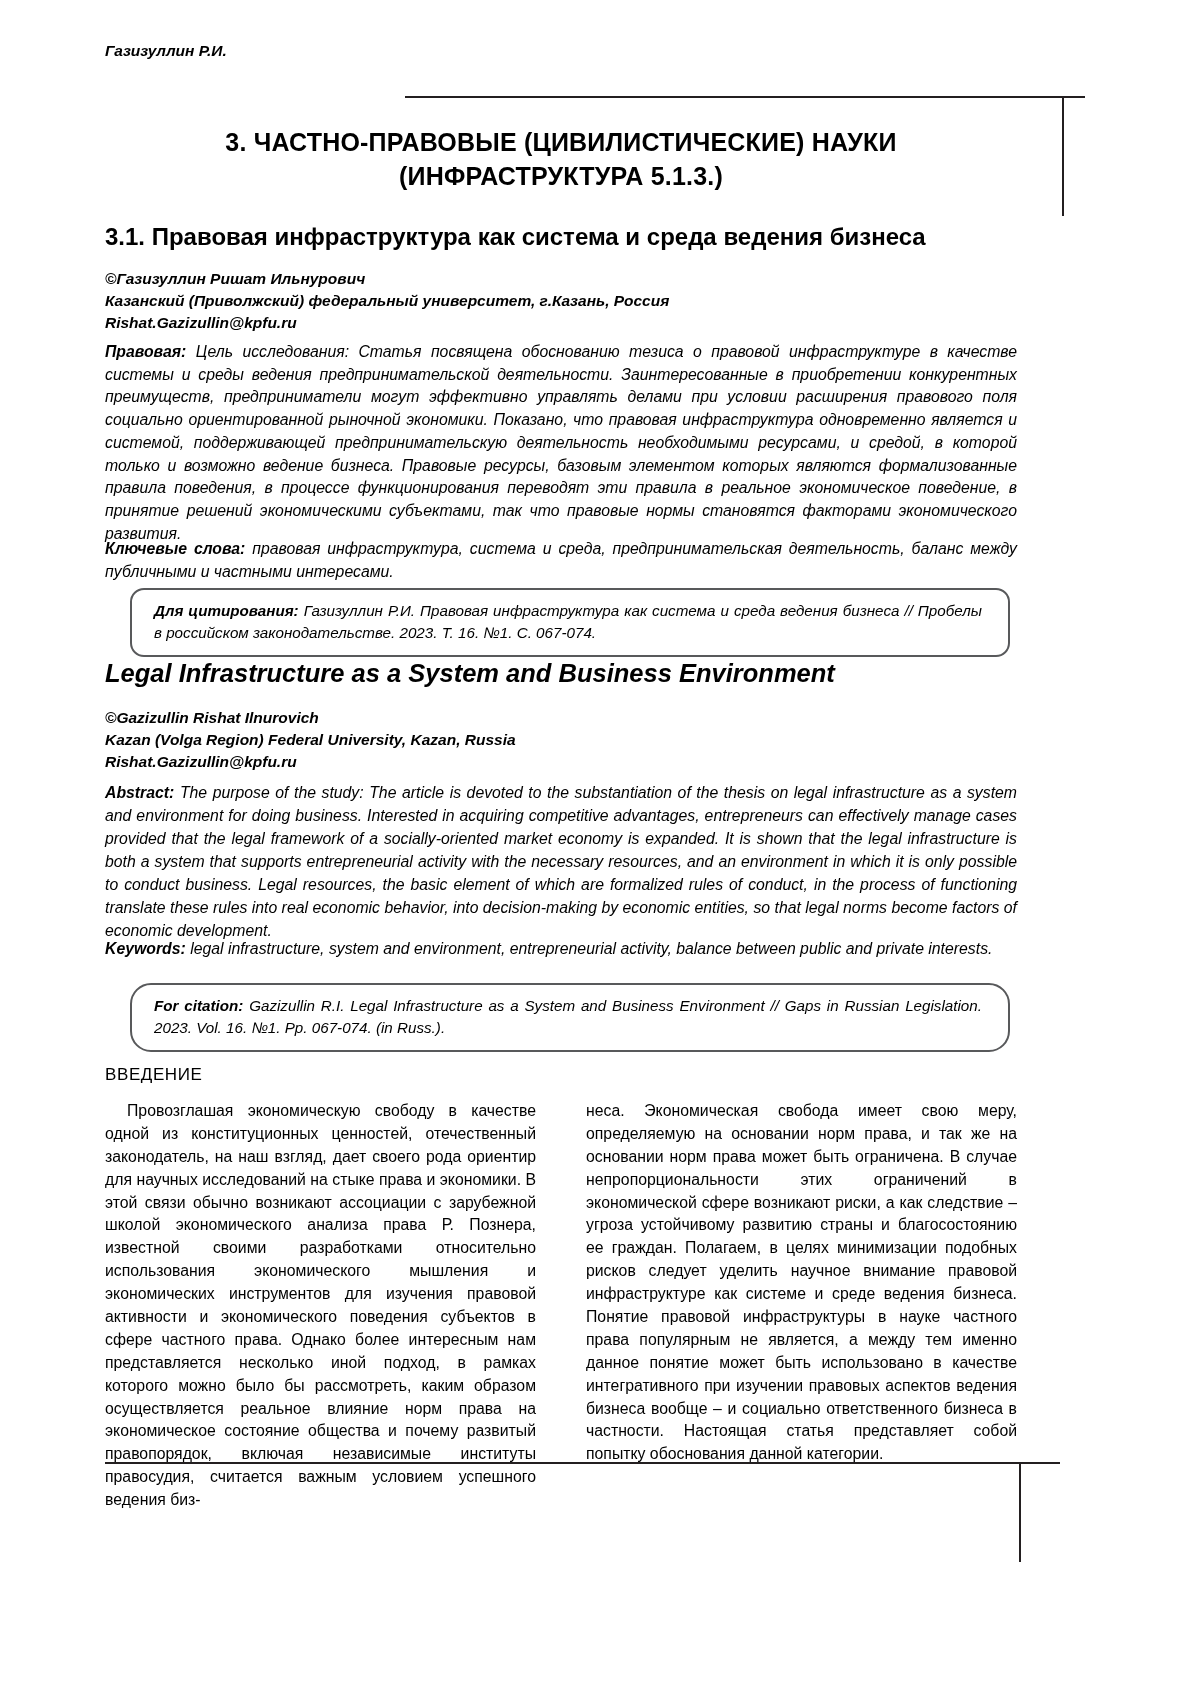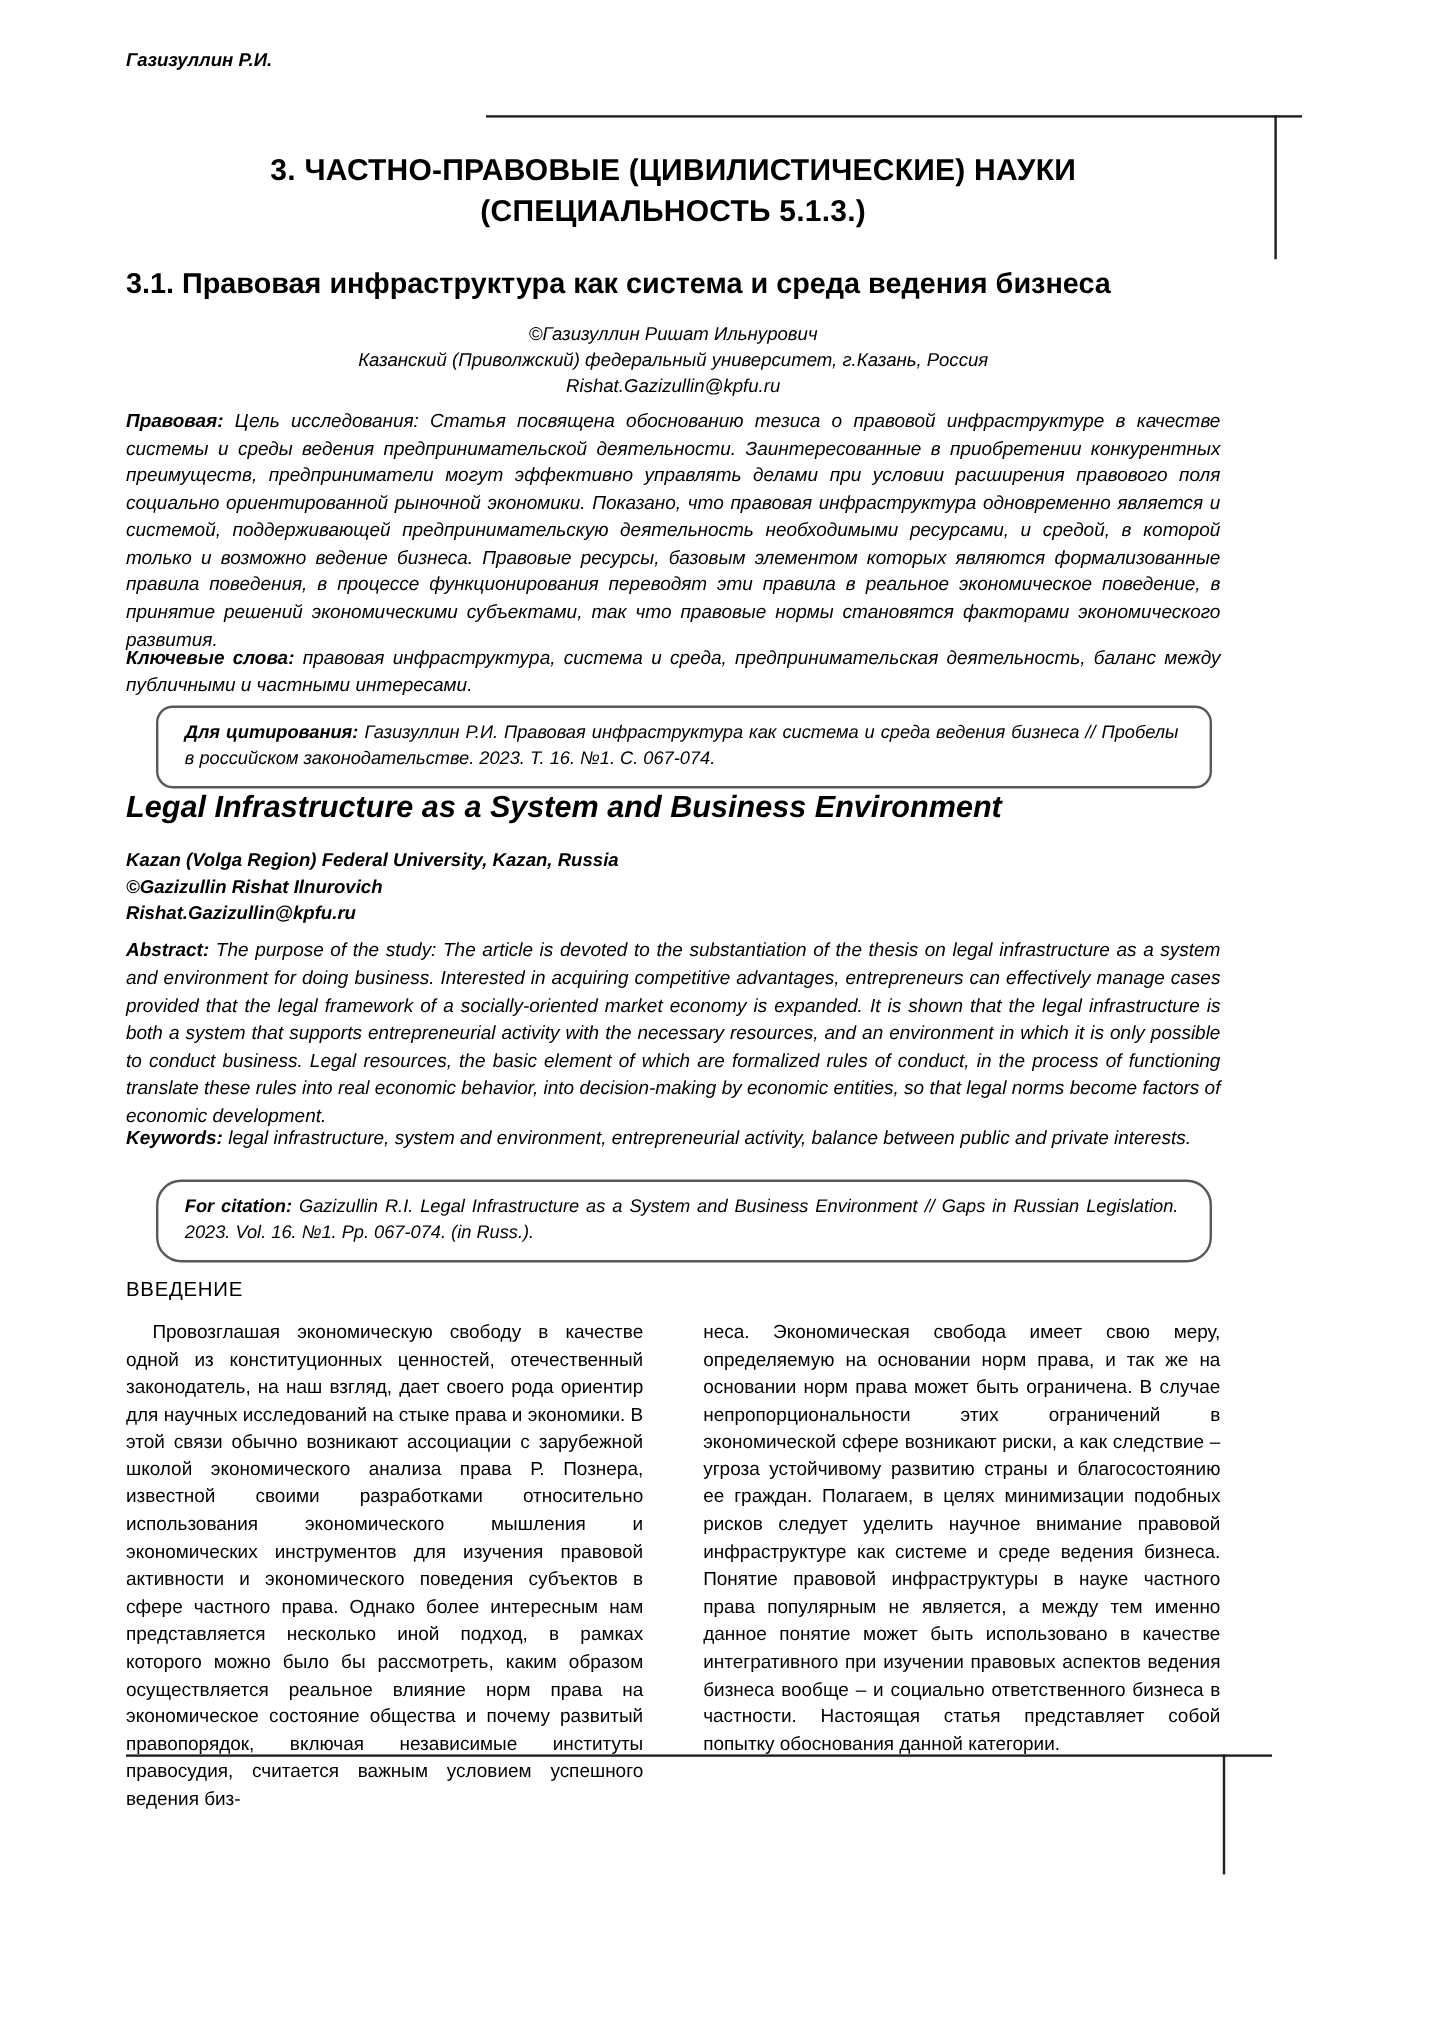--- a/index.html
+++ b/index.html
@@ -73,23 +73,22 @@
     margin: 0;
     font-size: 24px;
     font-weight: bold;
     line-height: 1.25;
   }
   .byline-ru {
     position: absolute;
     left: 105px; top: 268px; width: 912px;
     font-size: 15.5px;
     font-style: italic;
-    font-weight: normal;
+    font-weight: bold;
     line-height: 1.43;
-    text-align: center;
   }
   .abstract-ru {
     position: absolute;
     left: 105px; top: 341px; width: 912px;
     font-size: 15.8px;
     font-style: italic;
     line-height: 1.44;
     text-align: justify;
   }
   .abstract-ru b { font-weight: bold; }
@@ -191,21 +190,21 @@
 
   <div class="runhead">
     <span class="author">Газизуллин Р.И.</span>
   </div>
 
   <div class="rule-top"></div>
   <div class="rule-right-top"></div>
 
   <h1 class="section-head">
     <span>3. ЧАСТНО-ПРАВОВЫЕ (ЦИВИЛИСТИЧЕСКИЕ) НАУКИ</span><br>
-    <span>(СПЕЦИАЛЬНОСТЬ 5.1.3.)</span>
+    <span>(ИНФРАСТРУКТУРА 5.1.3.)</span>
   </h1>
 
   <h2 class="article-title-ru">3.1. Правовая инфраструктура как система и среда ведения бизнеса</h2>
 
   <div class="byline-ru">
     <div>©Газизуллин Ришат Ильнурович</div>
     <div>Казанский (Приволжский) федеральный университет, г.Казань, Россия</div>
     <div>Rishat.Gazizullin@kpfu.ru</div>
   </div>
 
@@ -220,22 +219,22 @@
   </div>
 
   <div class="cite-box cite-ru">
     <b>Для цитирования:</b>
     <span>Газизуллин Р.И. Правовая инфраструктура как система и среда ведения бизнеса // Пробелы в российском законодательстве. 2023. Т. 16. №1. С. 067-074.</span>
   </div>
 
   <h2 class="article-title-en">Legal Infrastructure as a System and Business Environment</h2>
 
   <div class="byline-en">
+    <div>©Gazizullin Rishat Ilnurovich</div>
     <div>Kazan (Volga Region) Federal University, Kazan, Russia</div>
-    <div>©Gazizullin Rishat Ilnurovich</div>
     <div>Rishat.Gazizullin@kpfu.ru</div>
   </div>
 
   <div class="abstract-en">
     <b>Abstract:</b>
     <span>The purpose of the study: The article is devoted to the substantiation of the thesis on legal infrastructure as a system and environment for doing business. Interested in acquiring competitive advantages, entrepreneurs can effectively manage cases provided that the legal framework of a socially-oriented market economy is expanded. It is shown that the legal infrastructure is both a system that supports entrepreneurial activity with the necessary resources, and an environment in which it is only possible to conduct business. Legal resources, the basic element of which are formalized rules of conduct, in the process of functioning translate these rules into real economic behavior, into decision-making by economic entities, so that legal norms become factors of economic development.</span>
   </div>
 
   <div class="keywords-en">
     <b>Keywords:</b>

